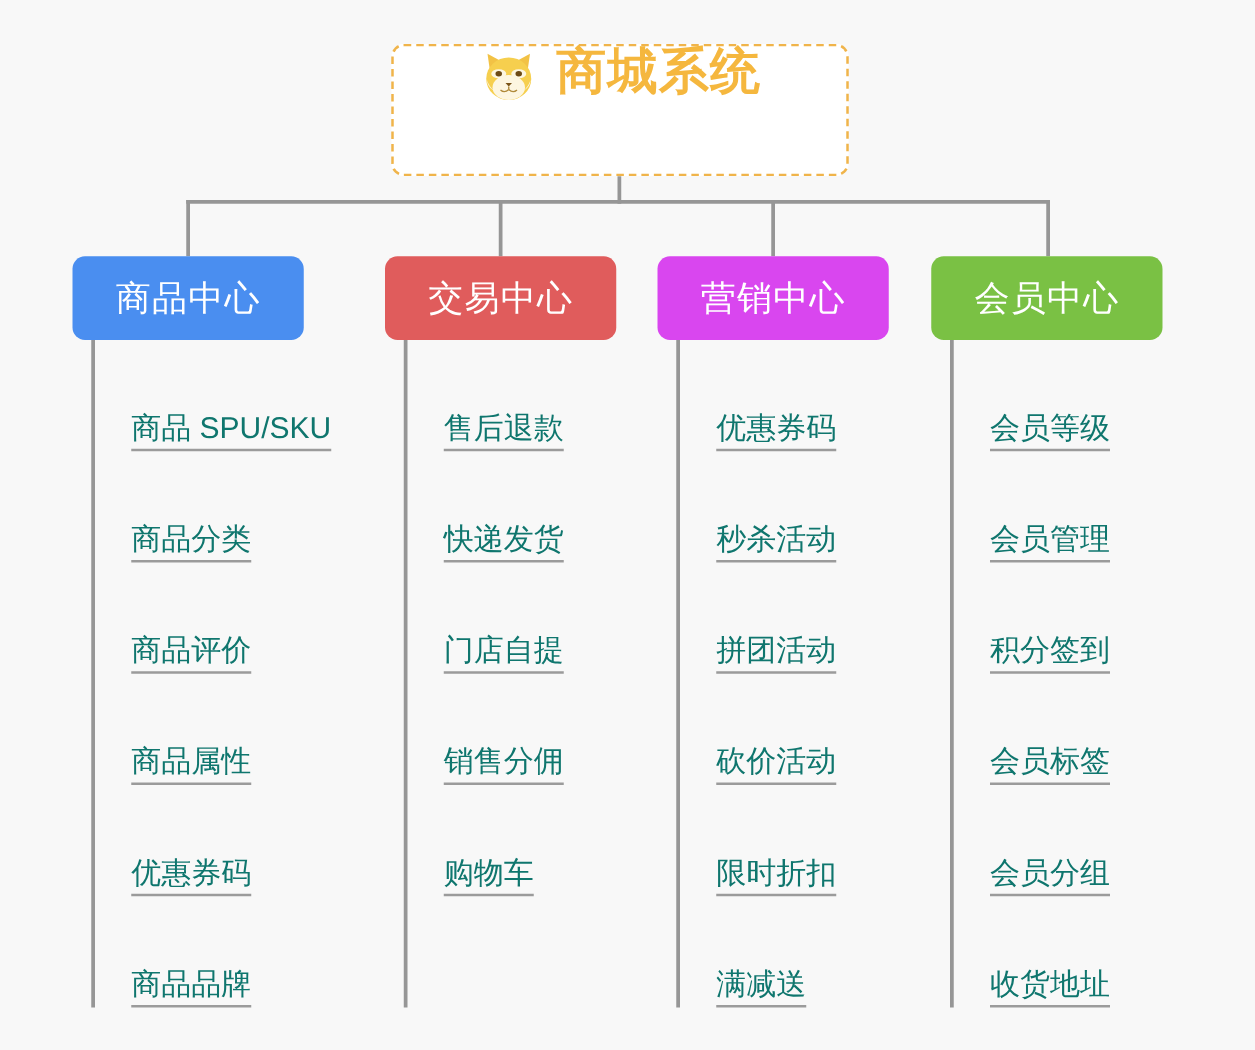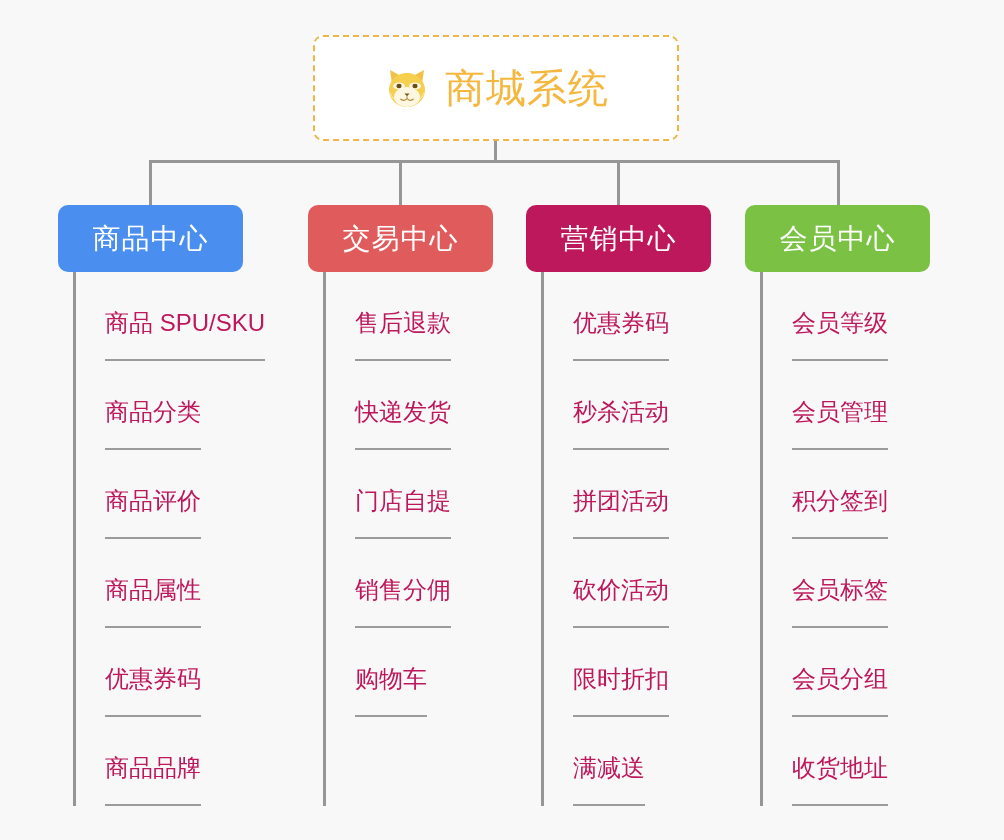--- a/index.html
+++ b/index.html
@@ -24,23 +24,24 @@
   .root-node {
     position: absolute;
     left: 313px;
     top: 35px;
     width: 366px;
     height: 106px;
     background: #ffffff;
     border: 2px dashed #f0b44a;
     border-radius: 10px;
     display: flex;
-    align-items: center;
+    align-items: flex-start;
     justify-content: center;
     gap: 14px;
+    font-weight: bold;
   }
   .root-icon {
     width: 48px;
     height: 48px;
     flex: 0 0 48px;
     position: relative;
     display: block;
   }
   .root-title {
     font-size: 40px;
@@ -98,22 +99,22 @@
   .leaf {
     position: relative;
     height: 89px;
     display: flex;
     align-items: flex-end;
     padding-left: 32px;
   }
   .leaf-label {
     font-size: 24px;
     line-height: 1;
-    color: #be185d;
-    padding-bottom: 24px;
+    color: #0f766e;
+    padding-bottom: 4px;
     border-bottom: 2px solid #9b9b9b;
     white-space: nowrap;
     display: inline-block;
   }
 </style>
 </head>
 <body>
 
 <div id="canvas">
 
@@ -197,21 +198,21 @@
       <div class="leaf">
         <span class="leaf-label">销售分佣</span>
       </div>
       <div class="leaf">
         <span class="leaf-label">购物车</span>
       </div>
     </div>
   </div>
 
   <div class="column" style="left:526px;">
-    <div class="cat-box" style="width:185px; background:#be185d;">
+    <div class="cat-box" style="width:185px; background:#d946ef;">
       <span class="cat-label">营销中心</span>
     </div>
     <div class="spine" style="height:534px;"></div>
     <div class="leaves">
       <div class="leaf">
         <span class="leaf-label">优惠券码</span>
       </div>
       <div class="leaf">
         <span class="leaf-label">秒杀活动</span>
       </div>

